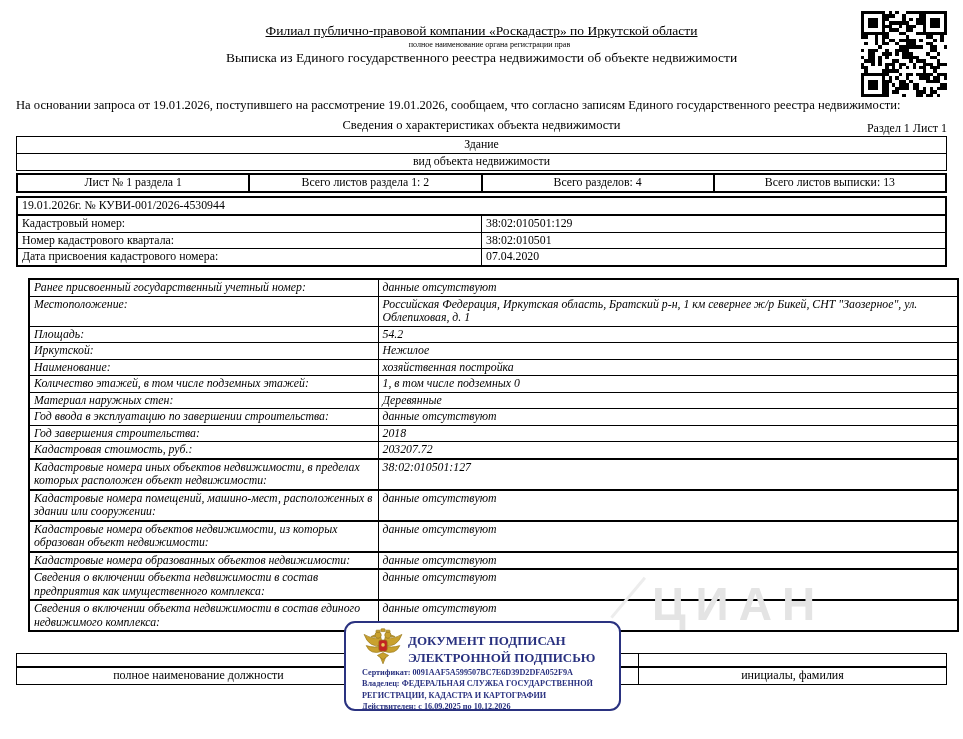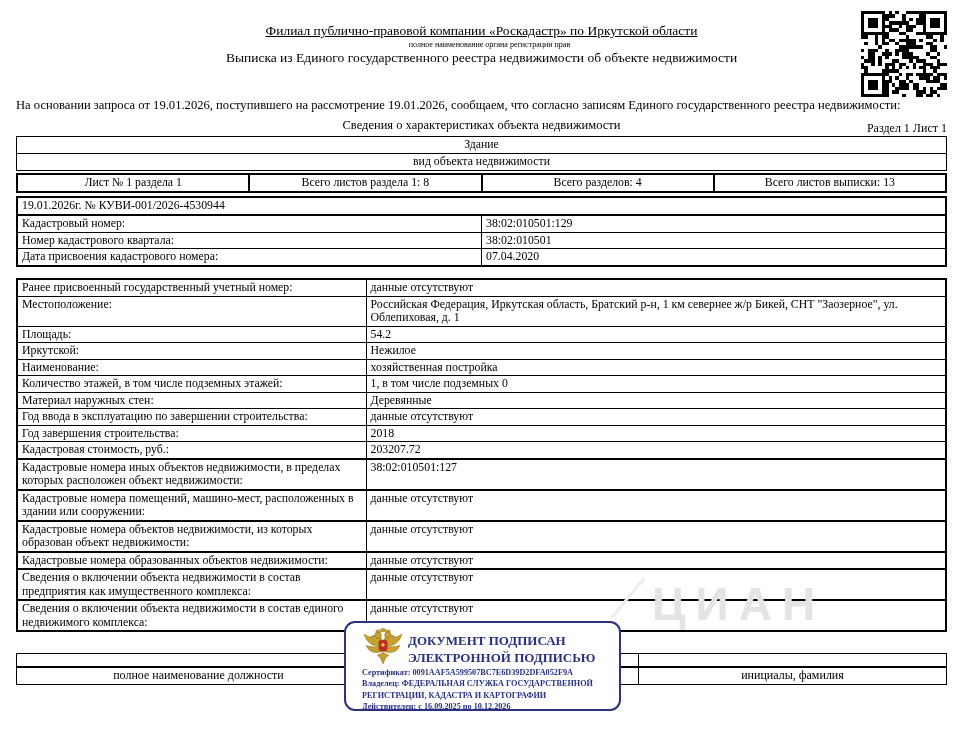--- a/index.html
+++ b/index.html
@@ -28,21 +28,21 @@
   td { font-size:11.8px; line-height:13.5px; padding:1px 4px; vertical-align:top;
        overflow:hidden;margin-top:7px; }
   .tbl-a { top:136px; left:16px; }
   .tbl-a td { border:1.5px solid #000; text-align:center; height:17px; }
   .tbl-b { top:173px; left:16px; }
   .tbl-b td { border:2px solid #000; text-align:center; height:18px; }
   .tbl-c { top:196px; left:16px; }
   .tbl-c td { border:1.5px solid #000; height:15px; }
   .tbl-c .req-row td { height:18px; border-bottom-width:2px; }
   .tbl-c { border:2px solid #000; }
-  .tbl-d { top:278px; left:16px; border:2px solid #000; }
+  .tbl-d { top:278px; left:28px; border:2px solid #000;font-style:italic; }
   .tbl-d td { border:1.2px solid #000; }
   .tbl-d tr.thick td { border-top-width:2.2px; }
   .col-label { width:349px; }
 
   
   .watermark { top:577px; left:652px; width:300px; color:#e4e4e4;
     font-family:"Liberation Sans", sans-serif; font-weight:bold;
     font-size:46px; letter-spacing:10px; z-index:0; }
   .watermark-line { top:590px; left:620px; width:60px; height:52px;
     border-left:3px solid #ededed; transform:rotate(40deg); z-index:0; }
@@ -325,21 +325,21 @@
     <tr>
           <td>вид объекта недвижимости</td>
         </tr>
   </tbody>
     </table>
 
   <table class="abs tbl-b">
     <tbody>
         <tr>
       <td>Лист № 1 раздела 1</td>
-      <td>Всего листов раздела 1: 8</td>
+      <td>Всего листов раздела 1: 2</td>
       <td>Всего разделов: 4</td>
       <td>Всего листов выписки: 13</td>
     </tr>
   </tbody>
     </table>
 
   <table class="abs tbl-c">
     <tbody>
         <tr class="req-row">
       <td colspan="2">19.01.2026г. № КУВИ-001/2026-4530944</td>

